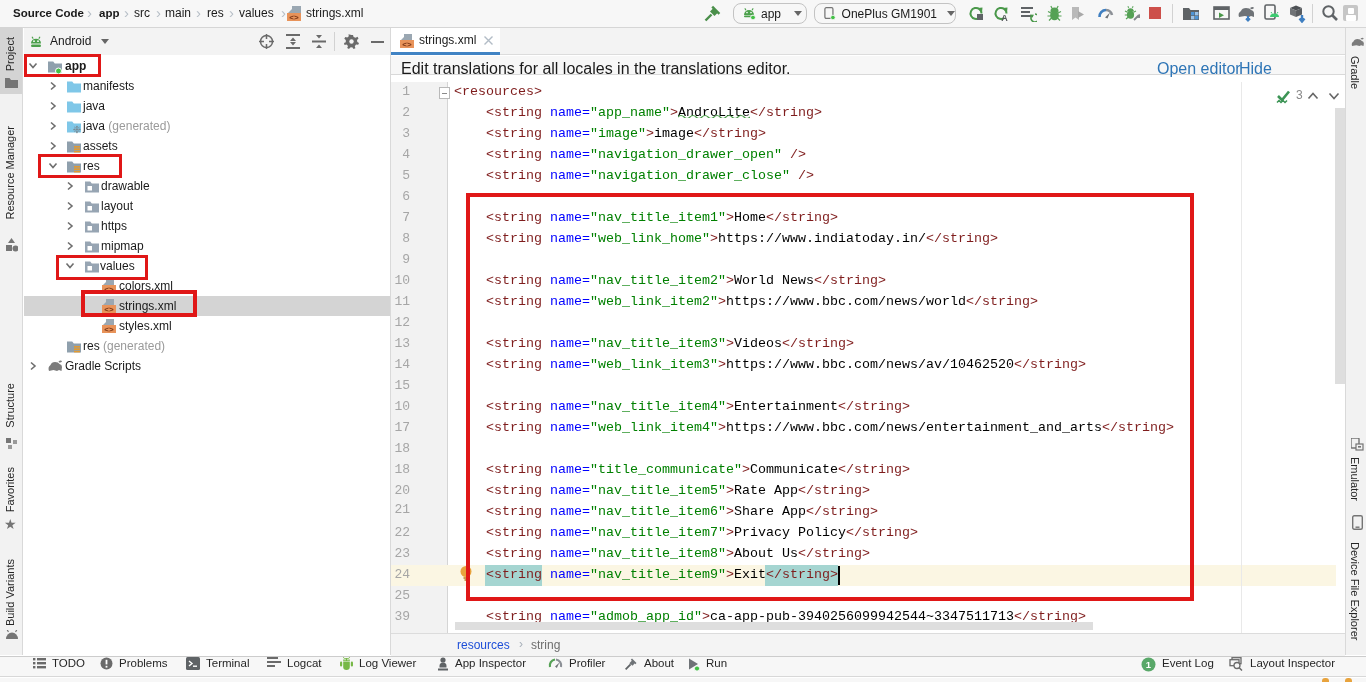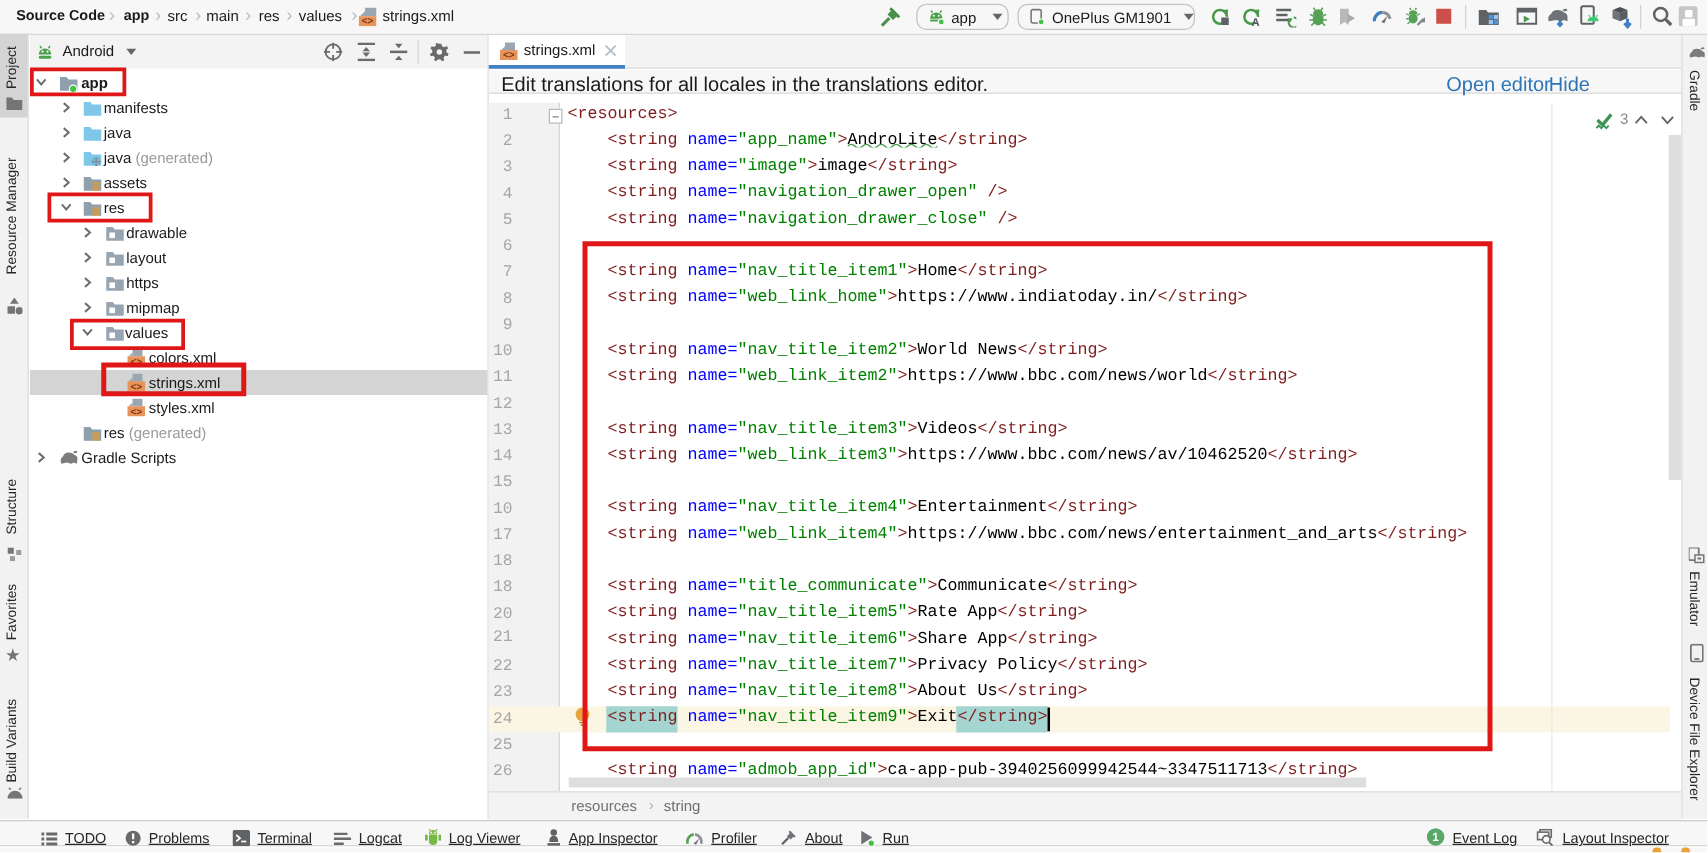--- a/index.html
+++ b/index.html
@@ -37,21 +37,21 @@
           font-family:"Liberation Mono", monospace; font-size:13px; color:#a6a6a6; }
   .cline { position:absolute; left:63px; height:21px; line-height:21px; white-space:pre;
            font-family:"Liberation Mono", monospace; font-size:13.333px; color:#000; }
   .t { color:#7f1d1d; }
   .a { color:#0000ff; }
   .v { color:#008000; }
   
   #status { position:absolute; left:0; top:656px; width:1366px; height:21px;
             background:#f7f7f7; border-top:1px solid #cccccc; border-bottom:1px solid #d8d8d8; }
   #statpad { position:absolute; left:0; top:678px; width:1366px; height:4px; background:#f7f7f7; }
-  .sitem { position:absolute; top:0; height:20px; display:flex; align-items:flex-end; gap:6px; font-size:11.5px; color:#262626;text-decoration:underline; }
+  .sitem { position:absolute; top:0; height:20px; display:flex; align-items:flex-start; gap:6px; font-size:11.5px; color:#262626; }
   svg { display:block; }
 </style>
 </head>
 <body>
 <div id="app">
 
   <div id="topbar">
     <div class="crumb b" style="left:13px">Source Code</div>
     <div class="csep" style="left:87px">›</div>
     <div class="crumb b" style="left:99px">app</div>
@@ -577,21 +577,21 @@
     <div class="lnum" style="top:314px">10</div>
     <div class="lnum" style="top:335px">17</div>
     <div class="lnum" style="top:356px">18</div>
     <div class="lnum" style="top:377px">18</div>
     <div class="lnum" style="top:398px">20</div>
     <div class="lnum" style="top:417px">21</div>
     <div class="lnum" style="top:440px">22</div>
     <div class="lnum" style="top:461px">23</div>
     <div class="lnum" style="top:482px">24</div>
     <div class="lnum" style="top:503px">25</div>
-    <div class="lnum" style="top:524px">26</div>
+    <div class="lnum" style="top:524px">39</div>
     <div class="abs" style="left:48px;top:5px;width:11px;height:12px;background:#fff;border:1px solid #b9b9b9">
       <div class="abs" style="left:2px;top:4.5px;width:5px;height:1.2px;background:#8a8a8a"></div>
     </div>
     <div class="abs" style="left:69px;top:484px">
         <svg width="13" height="17">
           <circle cx="6" cy="5.5" r="5.5" fill="#e8a33d"></circle>
           <path d="M3.5 12 h5 M4.5 14 h3" stroke="#b97a1e" stroke-width="1.3"></path>
         </svg>
       </div>
     <div class="cline" style="top:-1px"><span class="t">&lt;resources&gt;</span></div>
@@ -634,21 +634,21 @@
       </div>
     <div class="abs" style="left:937px;top:10px">
         <svg width="12" height="8">
           <path d="M1.5 1.5 L6 6.5 L10.5 1.5" stroke="#666" stroke-width="1.6" fill="none"></path>
         </svg>
       </div>
     <div class="abs" style="left:944px;top:26px;width:10px;height:276px;background:#dedede"></div>
     <div class="abs" style="left:64px;top:540px;width:638px;height:8px;background:#dedede"></div>
   </div>
   <div class="abs" style="left:391px;top:633px;width:954px;height:23px;background:#f4f4f4;border-top:1px solid #dcdcdc">
-    <div class="abs" style="left:66px;top:0;height:22px;line-height:22px;font-size:12px;color:#737373">resources</div>
+    <div class="abs" style="left:66px;top:0;height:22px;line-height:22px;font-size:12px;color:#1d4ed8">resources</div>
     <div class="abs" style="left:128px;top:0;height:22px;line-height:21px;font-size:12px;color:#a8b0ba">›</div>
     <div class="abs" style="left:140px;top:0;height:22px;line-height:22px;font-size:12px;color:#6e6e6e">string</div>
   </div>
 
   <div class="redbox" style="left:24px;top:54px;width:77px;height:23px"></div>
   <div class="redbox" style="left:38px;top:154px;width:84px;height:24px"></div>
   <div class="redbox" style="left:56px;top:255px;width:92px;height:25px"></div>
   <div class="redbox" style="left:81px;top:290px;width:116px;height:27px;border-width:4px"></div>
   <div class="redbox" style="left:466px;top:193px;width:728px;height:408px;border-width:4px"></div>
 

